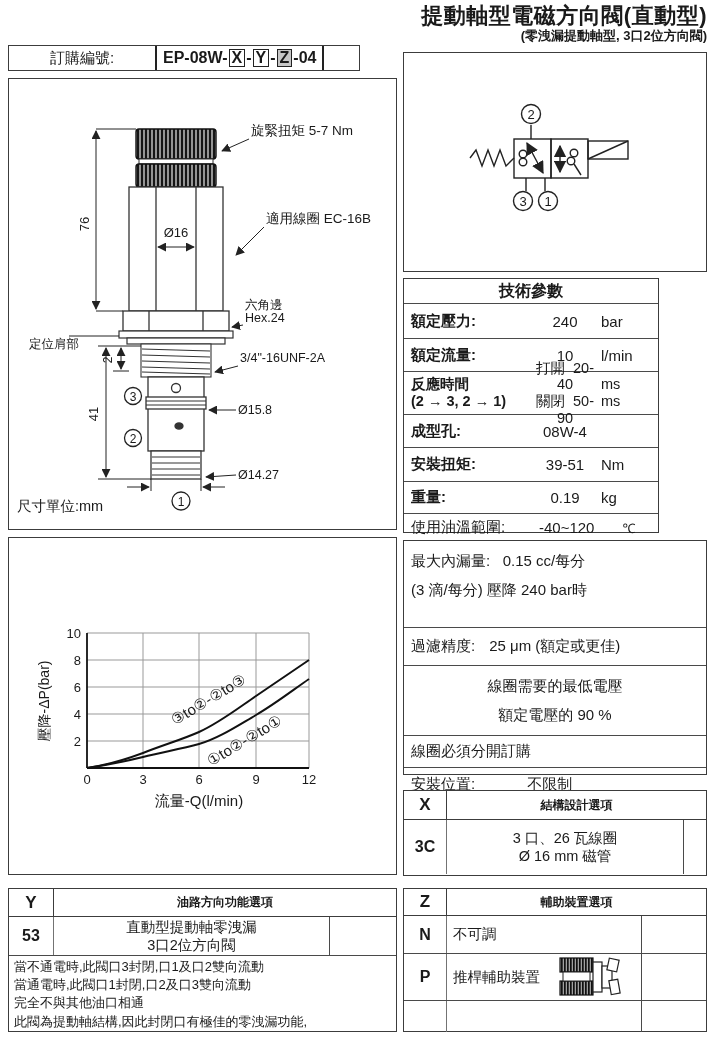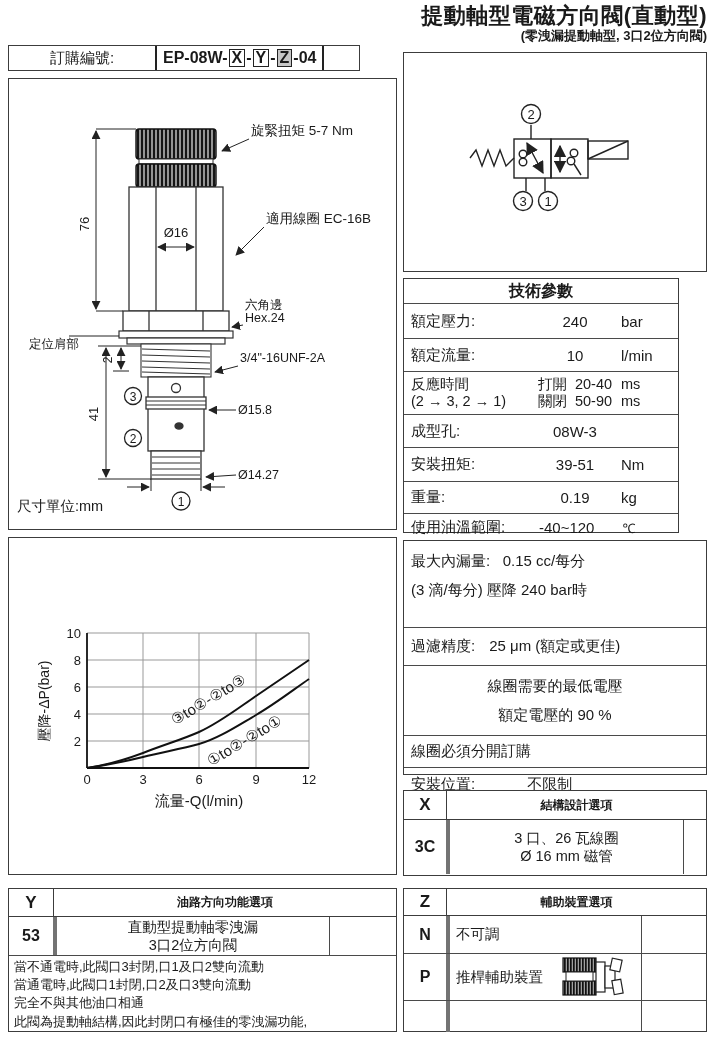--- a/index.html
+++ b/index.html
@@ -16,28 +16,28 @@
                align-items:center;font-weight:bold;font-size:16px;white-space:nowrap;}
   .order .code .ltr{display:inline-block;border:1.5px solid #222;line-height:1.05;padding:0 2px;margin:0 1px;}
   .order .code .ltr.z{background:#c6c6c6;}
   .order .tail{flex:1;}
   
   .thead{display:flex;border-bottom:1.5px solid #3c3c3c;align-items:stretch;}
   .thead .key{display:flex;align-items:center;justify-content:center;font-weight:bold;font-size:17px;border-right:1.5px solid #3c3c3c;}
   .thead .cap{flex:1;display:flex;align-items:center;justify-content:center;font-weight:bold;font-size:12px;}
   .orow{display:flex;align-items:stretch;border-bottom:1px solid #4a4a4a;}
   .orow:last-child{border-bottom:none;}
-  .orow .key{display:flex;align-items:center;justify-content:center;font-weight:bold;font-size:16px;border-right:4px solid #737373;}
+  .orow .key{display:flex;align-items:center;justify-content:center;font-weight:bold;font-size:16px;border-right:1px solid #737373;}
   .orow .main{flex:1;display:flex;flex-direction:column;align-items:center;justify-content:center;
               font-size:14.5px;line-height:1.25;border-right:1px solid #4a4a4a;}
   .orow .main.left{align-items:flex-start;flex-direction:row;justify-content:flex-start;padding-left:6px;}
   .orow .side{box-sizing:border-box;}
   
   .trow{display:flex;align-items:center;border-top:1px solid #4a4a4a;padding:0 7px;font-size:15px;}
-  .trow .tl{flex:0 0 118px;}
+  .trow .tl{flex:0 0 118px;font-weight:bold;}
   .trow .tv{flex:1;text-align:center;}
   .trow .tu{flex:0 0 50px;text-align:left;}
   .t2line{line-height:1.15;font-size:14.5px;}
   .notes{border-top:1px solid #4a4a4a;padding:2px 5px;font-size:13px;line-height:1.4;}
   svg text{font-family:"Liberation Sans",sans-serif;fill:#1a1a1a;}
 </style>
 </head>
 <body>
 
 <div class="page">
@@ -225,21 +225,21 @@
         <circle cx="119" cy="148" r="9.5" fill="#fff" stroke="#222" stroke-width="1.4"></circle>
         <text x="119" y="153" font-size="13" text-anchor="middle">3</text>
       </g>
       <g>
         <circle cx="144" cy="148" r="9.5" fill="#fff" stroke="#222" stroke-width="1.4"></circle>
         <text x="144" y="153" font-size="13" text-anchor="middle">1</text>
       </g>
     </svg>
   </div>
 
-  <div class="box" style="left:403px;top:278px;width:276px;height:255px;">
+  <div class="box" style="left:403px;top:278px;width:256px;height:255px;">
     <div style="height:24px;display:flex;align-items:center;justify-content:center;font-weight:bold;font-size:16px;">技術參數</div>
     <div class="trow" style="height:34px;">
       <span class="tl">額定壓力:</span>
       <span class="tv">240</span>
       <span class="tu">bar</span>
     </div>
     <div class="trow" style="height:32px;">
       <span class="tl">額定流量:</span>
       <span class="tv">10</span>
       <span class="tu">l/min</span>
@@ -253,21 +253,21 @@
         <span>打開</span>&nbsp;&nbsp;<span>20-40</span><br>
         <span>關閉</span>&nbsp;&nbsp;<span>50-90</span>
       </span>
       <span class="tu t2line">
         <span>ms</span><br>
         <span>ms</span>
       </span>
     </div>
     <div class="trow" style="height:32px;">
       <span class="tl">成型孔:</span>
-      <span class="tv">08W-3</span>
+      <span class="tv">08W-4</span>
       <span class="tu"></span>
     </div>
     <div class="trow" style="height:33px;">
       <span class="tl">安裝扭矩:</span>
       <span class="tv">39-51</span>
       <span class="tu">Nm</span>
     </div>
     <div class="trow" style="height:31px;">
       <span class="tl">重量:</span>
       <span class="tv">0.19</span>

